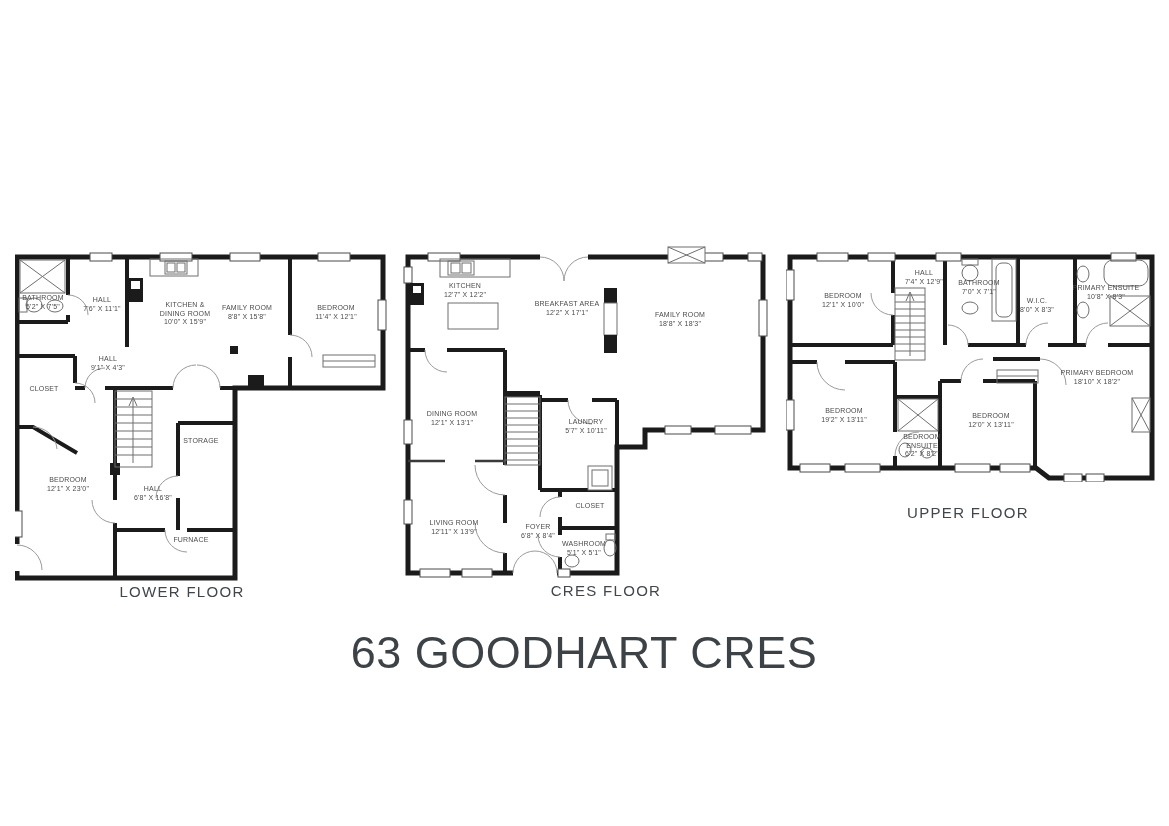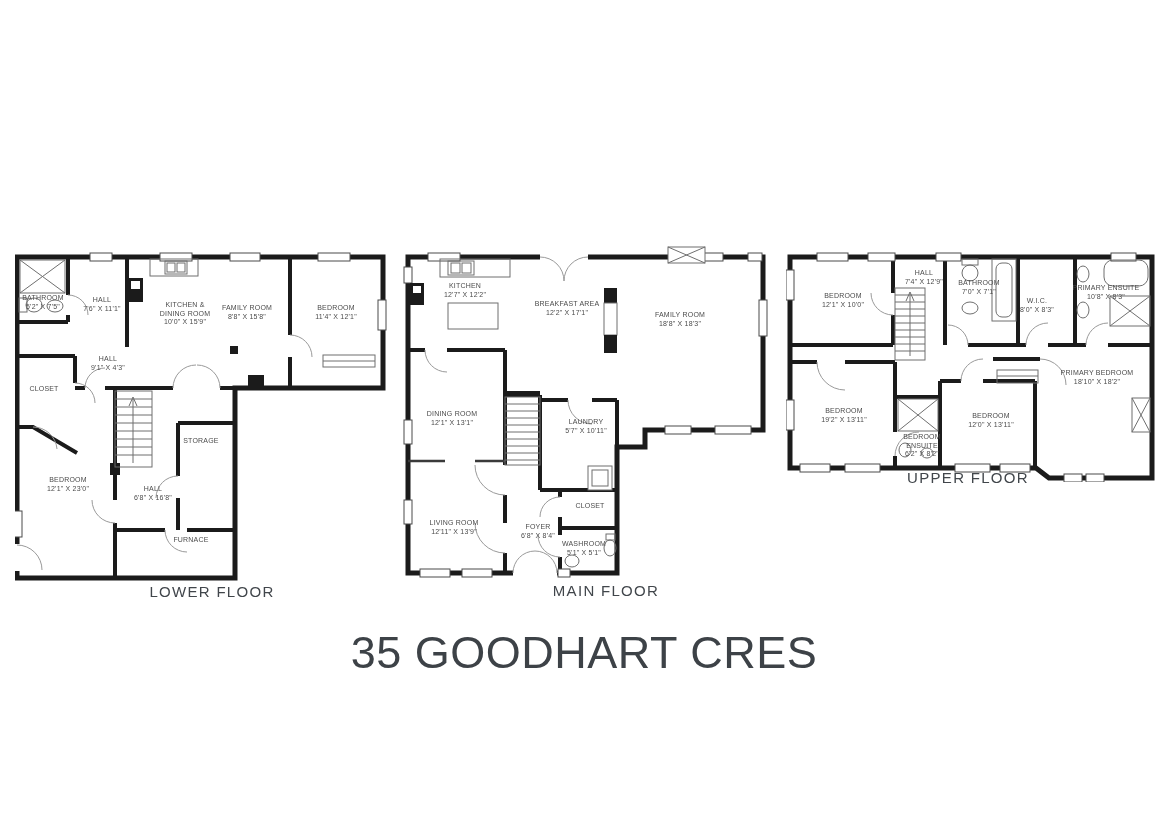--- a/index.html
+++ b/index.html
@@ -328,20 +328,20 @@
     <div class="rlabel" style="left:205px;top:170px">
       <span class="rname">BEDROOM</span>
         <span class="rdims">12'0" X 13'11"</span>
       </div>
     <div class="rlabel" style="left:311px;top:127px">
       <span class="rname">PRIMARY BEDROOM</span>
         <span class="rdims">18'10" X 18'2"</span>
       </div>
   </div>
 
-  <div class="floor-label" style="left:212px;top:591px">LOWER FLOOR</div>
-  <div class="floor-label" style="left:606px;top:590px">MAIN FLOOR</div>
-  <div class="floor-label" style="left:968px;top:477px">UPPER FLOOR</div>
-
-  <div class="title" style="left:584px;top:653px">35 GOODHART CRES</div>
+  <div class="floor-label" style="left:182px;top:591px">LOWER FLOOR</div>
+  <div class="floor-label" style="left:606px;top:590px">CRES FLOOR</div>
+  <div class="floor-label" style="left:968px;top:512px">UPPER FLOOR</div>
+
+  <div class="title" style="left:584px;top:653px">63 GOODHART CRES</div>
 
 
 </div>
 
 </body></html>

